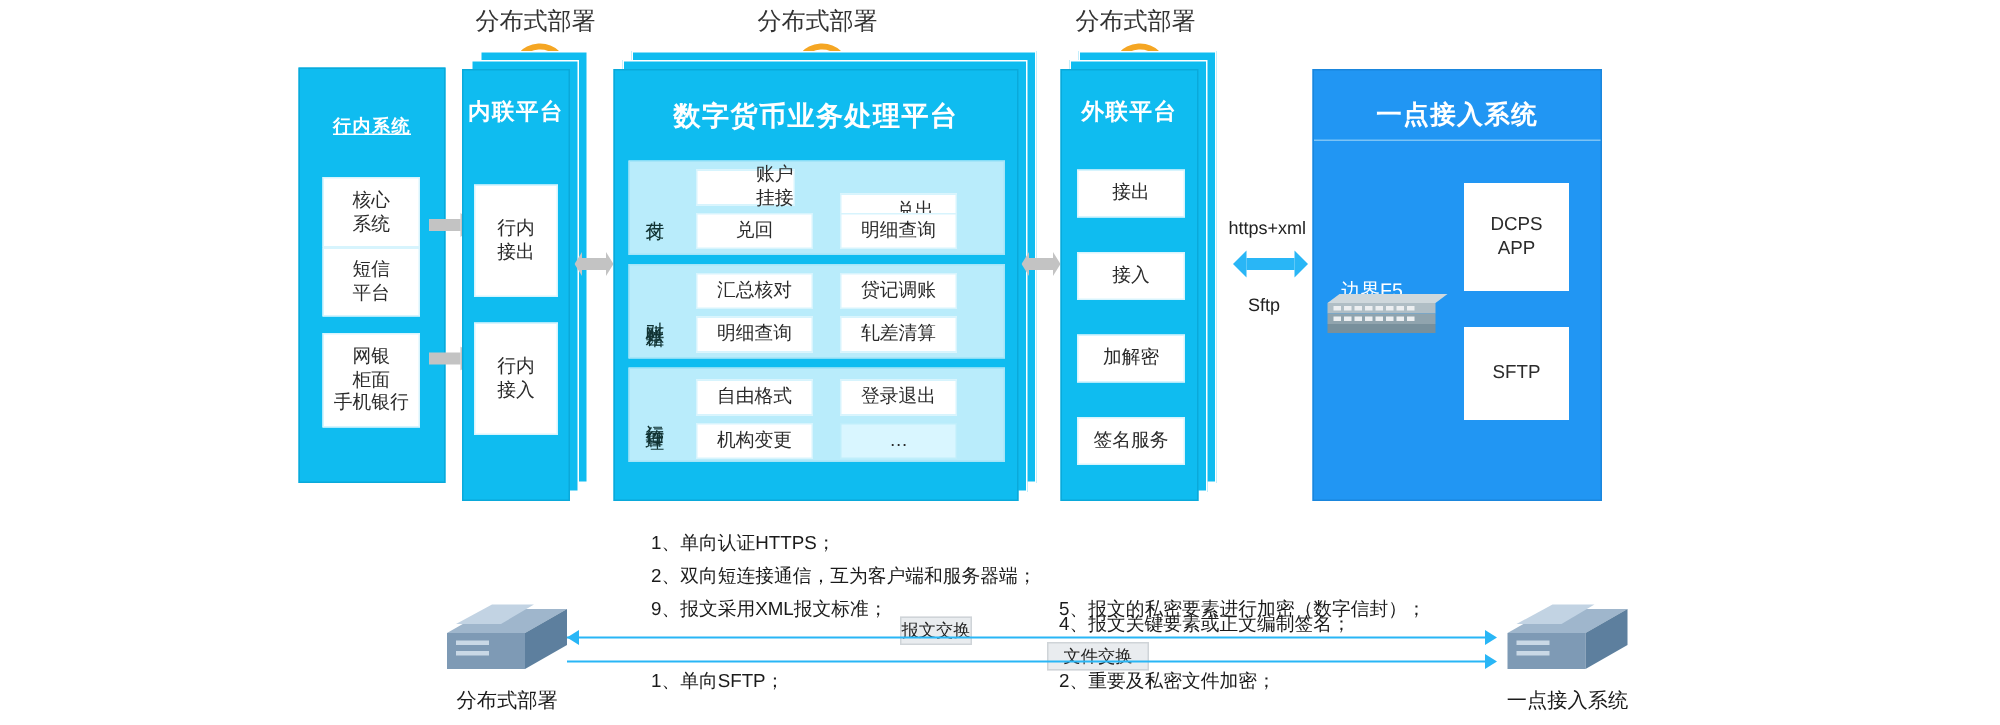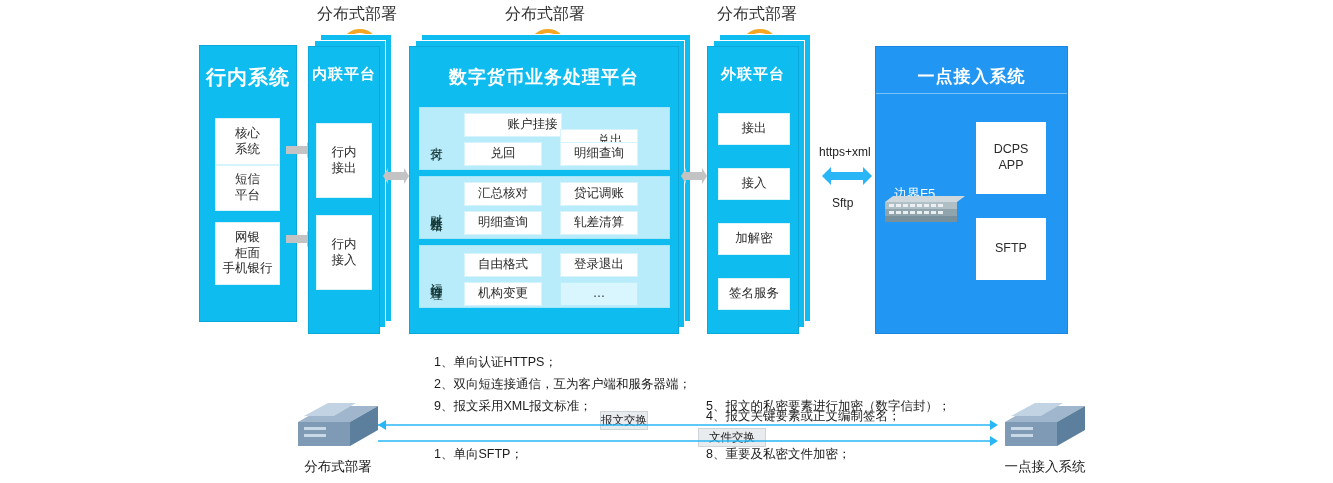--- a/index.html
+++ b/index.html
@@ -126,21 +126,21 @@
   <svg class="abs" style="left:518px;top:16px;width:60px;height:40px;" viewBox="0 0 60 40">
     <path d="M12 38 C10 8, 48 8, 46 34" stroke="#f5a623" stroke-width="4" fill="none"></path>
     <polygon points="46,40 41,28 51,28" fill="#f5a623"></polygon>
   </svg>
   <svg class="abs" style="left:730px;top:16px;width:60px;height:40px;" viewBox="0 0 60 40">
     <path d="M12 38 C10 8, 48 8, 46 34" stroke="#f5a623" stroke-width="4" fill="none"></path>
     <polygon points="46,40 41,28 51,28" fill="#f5a623"></polygon>
   </svg>
 
   <div class="abs panel" style="left:199px;top:45px;width:98px;height:277px;">
-    <div class="panel-title" style="margin-top:18px;font-size:20px;">行内系统</div>
+    <div class="panel-title" style="margin-top:30px;font-size:12px;text-decoration:underline;">行内系统</div>
   </div>
   <div class="abs wbox" style="left:215px;top:118px;width:65px;height:47px;white-space:pre-line;">核心
 系统</div>
   <div class="abs wbox" style="left:215px;top:165px;width:65px;height:46px;white-space:pre-line;">短信
 平台</div>
   <div class="abs wbox" style="left:215px;top:222px;width:65px;height:63px;white-space:pre-line;">网银
 柜面
 手机银行</div>
 
   <svg class="abs" style="left:286px;top:142px;width:32px;height:16px;" viewBox="0 0 32 16">
@@ -169,21 +169,21 @@
   </svg>
 
   <div class="abs stack-shadow" style="left:421px;top:34px;width:270px;height:288px;"></div>
   <div class="abs stack-shadow" style="left:415px;top:40px;width:270px;height:288px;"></div>
   <div class="abs panel" style="left:409px;top:46px;width:270px;height:288px;">
     <div class="panel-title" style="margin-top:18px;font-size:18px;">数字货币业务处理平台</div>
   </div>
 
   <div class="abs group-box" style="left:419px;top:107px;width:251px;height:63px;"></div>
   <div class="abs group-label" style="left:421px;top:109px;width:30px;height:59px;">支付</div>
-  <div class="abs wbox" style="left:464px;top:113px;width:98px;height:24px;padding-left:39px;">账户挂接</div>
+  <div class="abs wbox" style="left:464px;top:113px;width:66px;height:24px;padding-left:39px;">账户挂接</div>
   <div class="abs wbox" style="left:560px;top:129px;width:78px;height:24px;padding-left:22px;">兑出</div>
   <div class="abs wbox" style="left:464px;top:142px;width:78px;height:24px;">兑回</div>
   <div class="abs wbox" style="left:560px;top:142px;width:78px;height:24px;">明细查询</div>
 
   <div class="abs group-box" style="left:419px;top:176px;width:251px;height:63px;"></div>
   <div class="abs group-label" style="left:421px;top:178px;width:30px;height:59px;">对账差错</div>
   <div class="abs wbox" style="left:464px;top:182px;width:78px;height:24px;">汇总核对</div>
   <div class="abs wbox" style="left:560px;top:182px;width:78px;height:24px;">贷记调账</div>
   <div class="abs wbox" style="left:464px;top:211px;width:78px;height:24px;">明细查询</div>
   <div class="abs wbox" style="left:560px;top:211px;width:78px;height:24px;">轧差清算</div>
@@ -253,21 +253,21 @@
   <div class="abs wbox" style="left:976px;top:122px;width:70px;height:72px;white-space:pre-line;border:none;">DCPS
 APP</div>
   <div class="abs wbox" style="left:976px;top:218px;width:70px;height:62px;white-space:pre-line;border:none;">SFTP</div>
 
   <div class="abs bullet-line" style="left:434px;top:353px;">1、单向认证HTTPS；</div>
   <div class="abs bullet-line" style="left:434px;top:375px;">2、双向短连接通信，互为客户端和服务器端；</div>
   <div class="abs bullet-line" style="left:434px;top:397px;">9、报文采用XML报文标准；</div>
   <div class="abs bullet-line" style="left:706px;top:375px;margin-top:32px;">4、报文关键要素或正文编制签名；</div>
   <div class="abs bullet-line" style="left:706px;top:397px;">5、报文的私密要素进行加密（数字信封）；</div>
   <div class="abs bullet-line" style="left:434px;top:445px;">1、单向SFTP；</div>
-  <div class="abs bullet-line" style="left:706px;top:445px;">8、重要及私密文件加密；</div>
+  <div class="abs bullet-line" style="left:706px;top:445px;">2、重要及私密文件加密；</div>
 
   <div class="abs exch-tag" style="left:600px;top:411px;width:48px;height:19px;">报文交换</div>
   <div class="abs exch-tag" style="left:698px;top:428px;width:68px;height:19px;">文件交换</div>
 
   <svg class="abs" style="left:378px;top:419px;width:620px;height:12px;" viewBox="0 0 620 12">
     <line x1="0" y1="6" x2="612" y2="6" stroke="#29b6f6" stroke-width="1.4"></line>
     <polygon points="612,1 620,6 612,11" fill="#29b6f6"></polygon>
     <polygon points="8,1 0,6 8,11" fill="#29b6f6"></polygon>
   </svg>
   <svg class="abs" style="left:378px;top:435px;width:620px;height:12px;" viewBox="0 0 620 12">

